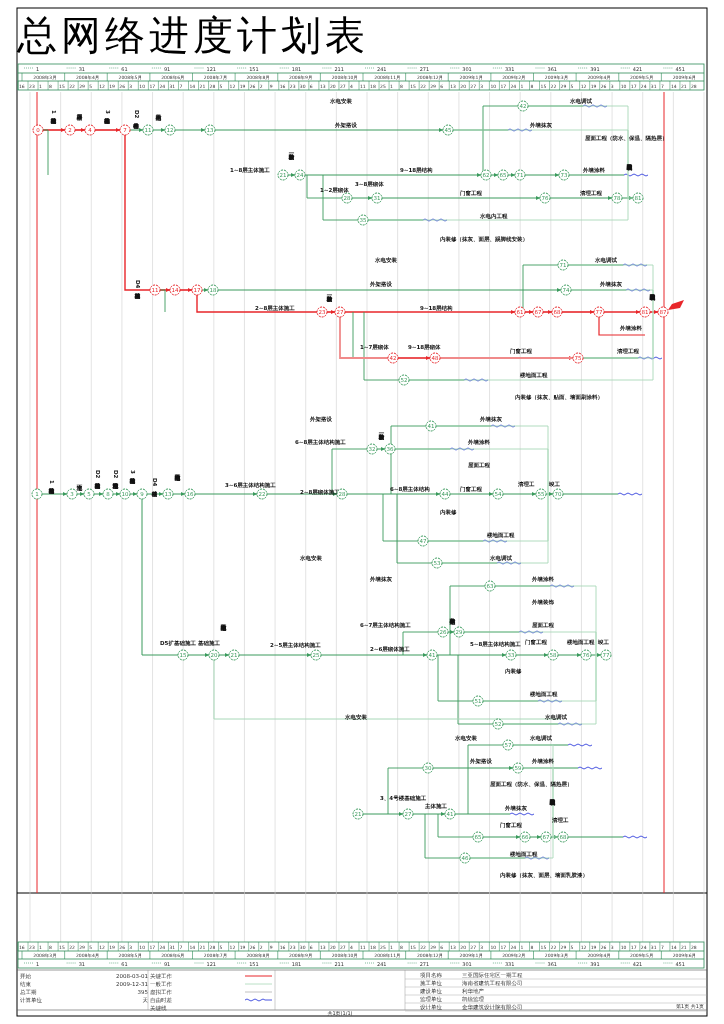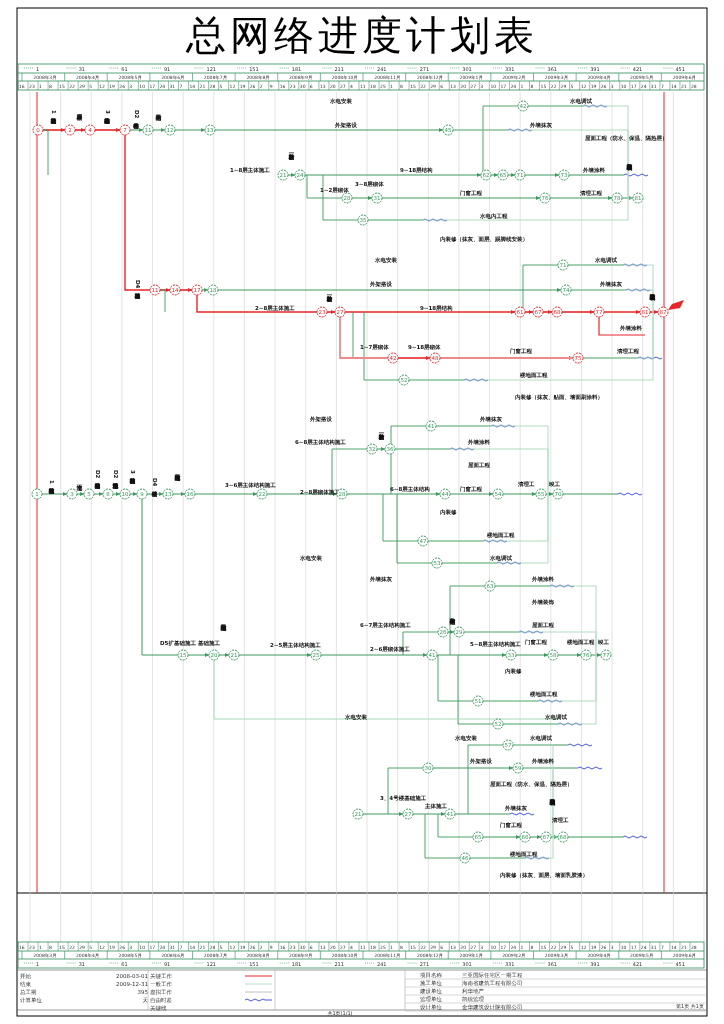--- a/index.html
+++ b/index.html
@@ -1,18 +1,18 @@
 <!DOCTYPE html>
 <html><head>
 <meta charset="utf-8">
 <style>
   html,body{margin:0;padding:0;background:#fff;}
   body{width:724px;height:1024px;position:relative;overflow:hidden;font-family:"DejaVu Sans",sans-serif;}
   #sheet{position:absolute;left:0;top:0;width:724px;height:1024px;}
-  .title{position:absolute;left:17px;top:10px;width:690px;text-align:center;font-family:"DejaVu Serif",serif;font-size:40px;letter-spacing:4px;color:#000;line-height:50px;}
+  .title{position:absolute;left:17px;top:10px;width:690px;text-align:left;font-family:"DejaVu Serif",serif;font-size:40px;letter-spacing:4px;color:#000;line-height:50px;}
   svg text{font-family:"DejaVu Sans",sans-serif;}
 </style>
 </head>
 <body>
 
 <div id="sheet">
   <div class="title">总网络进度计划表</div>
   <svg id="canvas" width="724" height="1024" viewBox="0 0 724 1024" style="position:absolute;left:0;top:0;">
     <g id="frame">
         <rect x="17" y="8" width="690" height="1008" fill="none" stroke="#000000" stroke-width="1"></rect>

